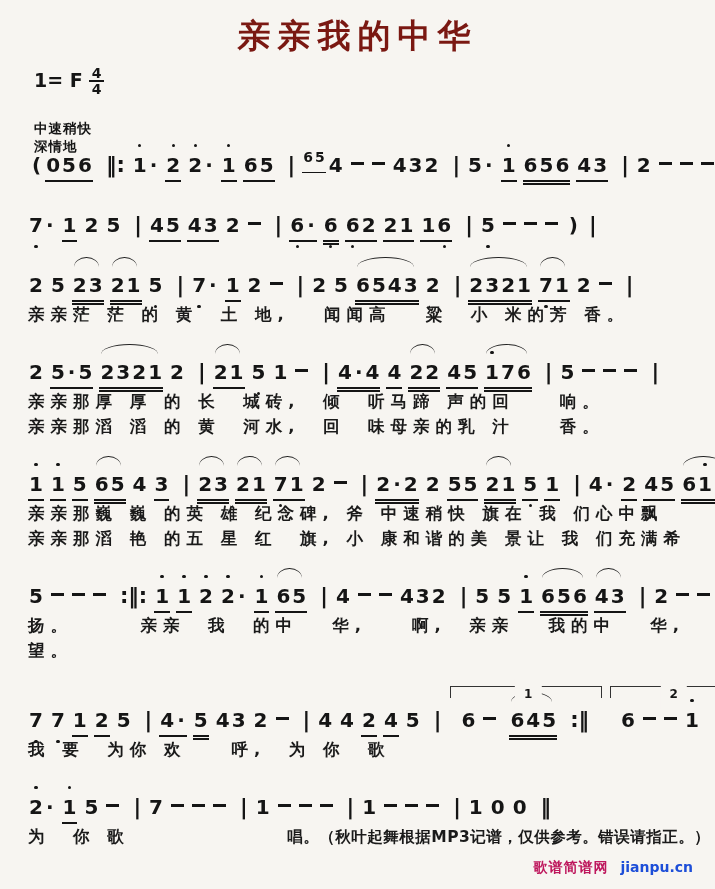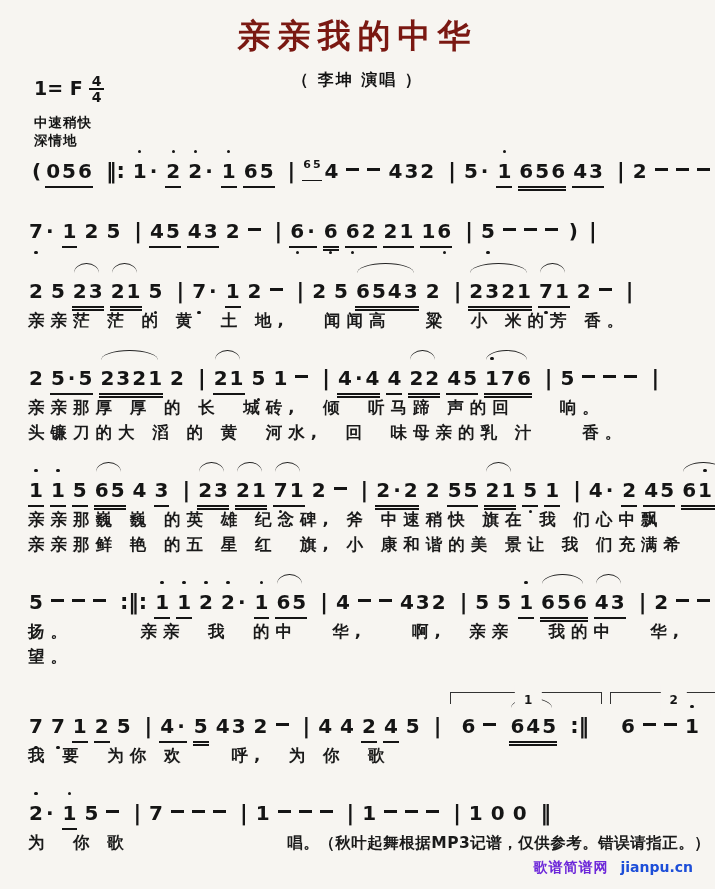--- a/index.html
+++ b/index.html
@@ -7,31 +7,31 @@
     width:715px;height:889px;box-sizing:border-box;position:relative;
     margin:0 auto;padding:16px 28px 0 28px;overflow:hidden;
     background:#f7f5f1;
     font-family:"DejaVu Sans","Liberation Sans",sans-serif;
     color:#151515;
   }
   .title{
     text-align:center;font-size:33px;font-weight:bold;letter-spacing:7px;
     color:#7a1812;line-height:40px;
   }
-  .headband{position:relative;height:66px;margin-top:12px;}
+  .headband{position:relative;height:66px;margin-top:4px;}
   .subtitle{
     position:absolute;left:0;right:0;top:2px;text-align:center;
     font-size:16px;font-weight:bold;letter-spacing:2px;
   }
   .keyblock{position:absolute;left:6px;top:6px;font-size:19px;font-weight:bold;}
   .frac{display:inline-flex;flex-direction:column;align-items:center;
     vertical-align:middle;font-size:14px;line-height:1.0;margin-left:6px;}
   .frac .den{border-top:2px solid #151515;padding:0 3px;}
   .frac .num{padding:0 3px;}
-  .tempo{position:absolute;left:0px;top:40px;font-size:13.5px;font-weight:bold;letter-spacing:1px;}
+  .tempo{position:absolute;left:0px;top:54px;font-size:13.5px;font-weight:bold;letter-spacing:1px;}
   .authors{position:absolute;right:10px;top:0px;font-size:16px;font-weight:bold;text-align:left;line-height:25px;}
 
   
   .system{white-space:nowrap;}
   .music{
     font-size:20px;font-weight:bold;line-height:30px;
     padding-top:16px;white-space:nowrap;
   }
   .system.has-volta .music{padding-top:28px;}
   .note{display:inline-block;position:relative;margin-right:6px;}
@@ -44,21 +44,21 @@
   .u1,.u2{border-bottom:2.2px solid #151515;}
   .u2{position:relative;}
   .u2::after{content:"";position:absolute;left:0;right:0;bottom:-5px;height:1.6px;background:#151515;}
   .dash{display:inline-block;width:13px;height:2.6px;background:#151515;
     vertical-align:7px;margin:0 7px 0 1px;}
   .barline{display:inline-block;margin:0 7px;font-size:21px;}
   .paren{display:inline-block;margin:0 4px;}
   .slur{position:relative;display:inline-block;}
   .slur::before{content:"";position:absolute;top:-13px;left:2px;right:5px;height:9px;
     border-top:1.7px solid #222;border-radius:50% 50% 0 0 / 100% 100% 0 0;}
-  .grace{font-size:11px;vertical-align:10px;margin-right:2px;}
+  .grace{font-size:14px;vertical-align:10px;margin-right:2px;}
   .grace.u1{border-bottom-width:1.5px;}
   .volta{display:inline-block;position:relative;margin:0 2px;padding:0 10px;}
   .volta::before{content:"";position:absolute;top:-19px;left:0;right:4px;height:11px;
     border:1.7px solid #333;border-bottom:none;}
   .volta::after{content:attr(data-n);position:absolute;top:-26px;left:50%;
     transform:translateX(-50%);font-size:12px;font-weight:bold;
     background:var(--bg,#f7f5f1);padding:0 9px;}
   .lyric{
     font-size:16.5px;font-weight:bold;line-height:25px;letter-spacing:6px;
     white-space:pre;color:#1a1a1a;
@@ -80,56 +80,55 @@
   <div class="title" style="color: rgb(122, 24, 18);">亲亲我的中华</div>
 
   <div class="headband">
     <div class="keyblock">
       <span>1= F</span><span class="frac">
           <span class="num">4</span>
           <span class="den">4</span>
         </span>
       <div class="tempo">中速稍快 深情地</div>
     </div>
-    <div class="subtitle">（ 李坤  演唱 ）</div>
   </div>
 
   <div id="score">
       <div class="system sys-gap-s">
         <div class="music"><span class="paren">(</span><span class="note u1"><span class="d">0</span><span class="d">5</span><span class="d">6</span></span><span class="barline">‖:</span><span class="note"><span class="d hi">1</span><span class="aug">·</span></span><span class="note u1"><span class="d hi">2</span></span><span class="note"><span class="d hi">2</span><span class="aug">·</span></span><span class="note u1"><span class="d hi">1</span></span><span class="note u1"><span class="d">6</span><span class="d">5</span></span><span class="barline">|</span><span class="note grace u1"><span class="d">6</span><span class="d">5</span></span><span class="note"><span class="d">4</span></span><span class="dash"></span><span class="dash"></span><span class="note"><span class="d">4</span><span class="d">3</span><span class="d">2</span></span><span class="barline">|</span><span class="note"><span class="d">5</span><span class="aug">·</span></span><span class="note u1"><span class="d hi">1</span></span><span class="note u2"><span class="d">6</span><span class="d">5</span><span class="d">6</span></span><span class="note u1"><span class="d">4</span><span class="d">3</span></span><span class="barline">|</span><span class="note"><span class="d">2</span></span><span class="dash"></span><span class="dash"></span><span class="dash"></span></div>
       </div>
       <div class="system sys-gap-s">
         <div class="music"><span class="note"><span class="d lo">7</span><span class="aug">·</span></span><span class="note u1"><span class="d">1</span></span><span class="note"><span class="d">2</span></span><span class="note"><span class="d">5</span></span><span class="barline">|</span><span class="note u1"><span class="d">4</span><span class="d">5</span></span><span class="note u1"><span class="d">4</span><span class="d">3</span></span><span class="note"><span class="d">2</span></span><span class="dash"></span><span class="barline">|</span><span class="note u1"><span class="d lo">6</span><span class="aug">·</span></span><span class="note u2"><span class="d lo">6</span></span><span class="note u1"><span class="d lo">6</span><span class="d">2</span></span><span class="note u1"><span class="d">2</span><span class="d">1</span></span><span class="note u1"><span class="d">1</span><span class="d lo">6</span></span><span class="barline">|</span><span class="note"><span class="d lo">5</span></span><span class="dash"></span><span class="dash"></span><span class="dash"></span><span class="paren">)</span><span class="barline">|</span></div>
       </div>
       <div class="system sys-gap-m">
         <div class="music"><span class="note"><span class="d">2</span></span><span class="note"><span class="d">5</span></span><span class="note slur u2"><span class="d">2</span><span class="d">3</span></span><span class="note slur u2"><span class="d">2</span><span class="d">1</span></span><span class="note"><span class="d lo">5</span></span><span class="barline">|</span><span class="note"><span class="d lo">7</span><span class="aug">·</span></span><span class="note u1"><span class="d">1</span></span><span class="note"><span class="d">2</span></span><span class="dash"></span><span class="barline">|</span><span class="note"><span class="d">2</span></span><span class="note"><span class="d">5</span></span><span class="note slur u2"><span class="d">6</span><span class="d">5</span><span class="d">4</span><span class="d">3</span></span><span class="note"><span class="d">2</span></span><span class="barline">|</span><span class="note slur u2"><span class="d">2</span><span class="d">3</span><span class="d">2</span><span class="d">1</span></span><span class="note slur u1"><span class="d lo">7</span><span class="d">1</span></span><span class="note"><span class="d">2</span></span><span class="dash"></span><span class="barline">|</span></div>
         <div class="lyric"><span>亲亲茫 茫 的 黄　土 地,　 闻闻高　 粱　小 米的芳 香。</span></div>
       </div>
       <div class="system sys-gap-m">
         <div class="music"><span class="note"><span class="d">2</span></span><span class="note u1"><span class="d">5</span><span class="aug">·</span><span class="d">5</span></span><span class="note slur u2"><span class="d">2</span><span class="d">3</span><span class="d">2</span><span class="d">1</span></span><span class="note"><span class="d">2</span></span><span class="barline">|</span><span class="note slur u1"><span class="d">2</span><span class="d">1</span></span><span class="note"><span class="d lo">5</span></span><span class="note"><span class="d">1</span></span><span class="dash"></span><span class="barline">|</span><span class="note u2"><span class="d">4</span><span class="aug">·</span><span class="d">4</span></span><span class="note u1"><span class="d">4</span></span><span class="note slur u2"><span class="d">2</span><span class="d">2</span></span><span class="note u1"><span class="d">4</span><span class="d">5</span></span><span class="note slur u2"><span class="d hi">1</span><span class="d">7</span><span class="d">6</span></span><span class="barline">|</span><span class="note"><span class="d">5</span></span><span class="dash"></span><span class="dash"></span><span class="dash"></span><span class="barline">|</span></div>
         <div class="lyric"><span>亲亲那厚 厚 的 长　城砖,　倾　听马蹄 声的回　　响。</span></div>
-        <div class="lyric"><span>头镰刀的大 滔 的 黄　河水,　回　味母亲的乳 汁　　香。</span></div>
+        <div class="lyric"><span>亲亲那滔 滔 的 黄　河水,　回　味母亲的乳 汁　　香。</span></div>
       </div>
       <div class="system sys-gap-m">
         <div class="music"><span class="note u1"><span class="d hi">1</span></span><span class="note u1"><span class="d hi">1</span></span><span class="note u1"><span class="d">5</span></span><span class="note slur u2"><span class="d">6</span><span class="d">5</span></span><span class="note"><span class="d">4</span></span><span class="note u1"><span class="d">3</span></span><span class="barline">|</span><span class="note slur u2"><span class="d">2</span><span class="d">3</span></span><span class="note slur u2"><span class="d">2</span><span class="d">1</span></span><span class="note slur u1"><span class="d lo">7</span><span class="d">1</span></span><span class="note"><span class="d">2</span></span><span class="dash"></span><span class="barline">|</span><span class="note u2"><span class="d">2</span><span class="aug">·</span><span class="d">2</span></span><span class="note"><span class="d">2</span></span><span class="note u1"><span class="d">5</span><span class="d">5</span></span><span class="note slur u2"><span class="d">2</span><span class="d">1</span></span><span class="note u1"><span class="d lo">5</span></span><span class="note u1"><span class="d">1</span></span><span class="barline">|</span><span class="note"><span class="d">4</span><span class="aug">·</span></span><span class="note u1"><span class="d">2</span></span><span class="note u1"><span class="d">4</span><span class="d">5</span></span><span class="note slur u2"><span class="d">6</span><span class="d hi">1</span><span class="d">6</span></span></div>
         <div class="lyric"><span>亲亲那巍 巍 的英 雄 纪念碑, 斧 中速稍快 旗在 我 们心中飘</span></div>
-        <div class="lyric"><span>亲亲那鲜 艳 的五 星 红　旗, 小 康和谐的美 景让 我 们充满希</span></div>
+        <div class="lyric"><span>亲亲那滔 艳 的五 星 红　旗, 小 康和谐的美 景让 我 们充满希</span></div>
       </div>
       <div class="system sys-gap-m">
         <div class="music"><span class="note"><span class="d">5</span></span><span class="dash"></span><span class="dash"></span><span class="dash"></span><span class="barline">:‖:</span><span class="note u1"><span class="d hi">1</span></span><span class="note u1"><span class="d hi">1</span></span><span class="note"><span class="d hi">2</span></span><span class="note"><span class="d hi">2</span><span class="aug">·</span></span><span class="note u1"><span class="d hi">1</span></span><span class="note slur u1"><span class="d">6</span><span class="d">5</span></span><span class="barline">|</span><span class="note"><span class="d">4</span></span><span class="dash"></span><span class="dash"></span><span class="note"><span class="d">4</span><span class="d">3</span><span class="d">2</span></span><span class="barline">|</span><span class="note"><span class="d">5</span></span><span class="note"><span class="d">5</span></span><span class="note u1"><span class="d hi">1</span></span><span class="note slur u2"><span class="d">6</span><span class="d">5</span><span class="d">6</span></span><span class="note slur u1"><span class="d">4</span><span class="d">3</span></span><span class="barline">|</span><span class="note"><span class="d">2</span></span><span class="dash"></span><span class="dash"></span></div>
         <div class="lyric"><span>扬。　　　亲亲　我　的中　 华,　　啊,　亲亲　 我的中　 华,</span></div>
         <div class="lyric"><span>望。</span></div>
       </div>
       <div class="system sys-gap-m has-volta">
         <div class="music"><span class="note"><span class="d lo">7</span></span><span class="note"><span class="d lo">7</span></span><span class="note u1"><span class="d">1</span></span><span class="note u1"><span class="d">2</span></span><span class="note"><span class="d">5</span></span><span class="barline">|</span><span class="note u1"><span class="d">4</span><span class="aug">·</span></span><span class="note u2"><span class="d">5</span></span><span class="note"><span class="d">4</span><span class="d">3</span></span><span class="note"><span class="d">2</span></span><span class="dash"></span><span class="barline">|</span><span class="note"><span class="d">4</span></span><span class="note"><span class="d">4</span></span><span class="note u1"><span class="d">2</span></span><span class="note u1"><span class="d">4</span></span><span class="note"><span class="d">5</span></span><span class="barline">|</span><span class="volta" data-n="1"><span class="note"><span class="d">6</span></span><span class="dash"></span><span class="note"></span><span class="note slur u2"><span class="d">6</span><span class="d">4</span><span class="d">5</span></span><span class="barline">:‖</span></span><span class="volta" data-n="2"><span class="note"><span class="d">6</span></span><span class="dash"></span><span class="dash"></span><span class="note"><span class="d hi">1</span></span><span class="barline">|</span></span></div>
         <div class="lyric"><span>我 要　为你 欢　　呼,　为 你　歌</span></div>
       </div>
       <div class="system sys-gap-m">
         <div class="music"><span class="note"><span class="d hi">2</span><span class="aug">·</span></span><span class="note u1"><span class="d hi">1</span></span><span class="note"><span class="d">5</span></span><span class="dash"></span><span class="barline">|</span><span class="note"><span class="d">7</span></span><span class="dash"></span><span class="dash"></span><span class="dash"></span><span class="barline">|</span><span class="note"><span class="d">1</span></span><span class="dash"></span><span class="dash"></span><span class="dash"></span><span class="barline">|</span><span class="note"><span class="d">1</span></span><span class="dash"></span><span class="dash"></span><span class="dash"></span><span class="barline">|</span><span class="note"><span class="d">1</span></span><span class="note"><span class="d">0</span></span><span class="note"><span class="d">0</span></span><span class="barline">‖</span></div>
         <div class="lyric"><span>为　你 歌　　　　　　　</span><span class="annot">唱。（秋叶起舞根据MP3记谱，仅供参考。错误请指正。）</span></div>
       </div>
     </div>
 
   <div class="footer">
-    <span class="sitename" style="color: #6d28d9;">歌谱简谱网</span>
+    <span class="sitename" style="color: #be185d;">歌谱简谱网</span>
     <span class="sitedomain" style="color: #1d4ed8;">jianpu.cn</span>
   </div>
 </div>
 
 </body></html>

